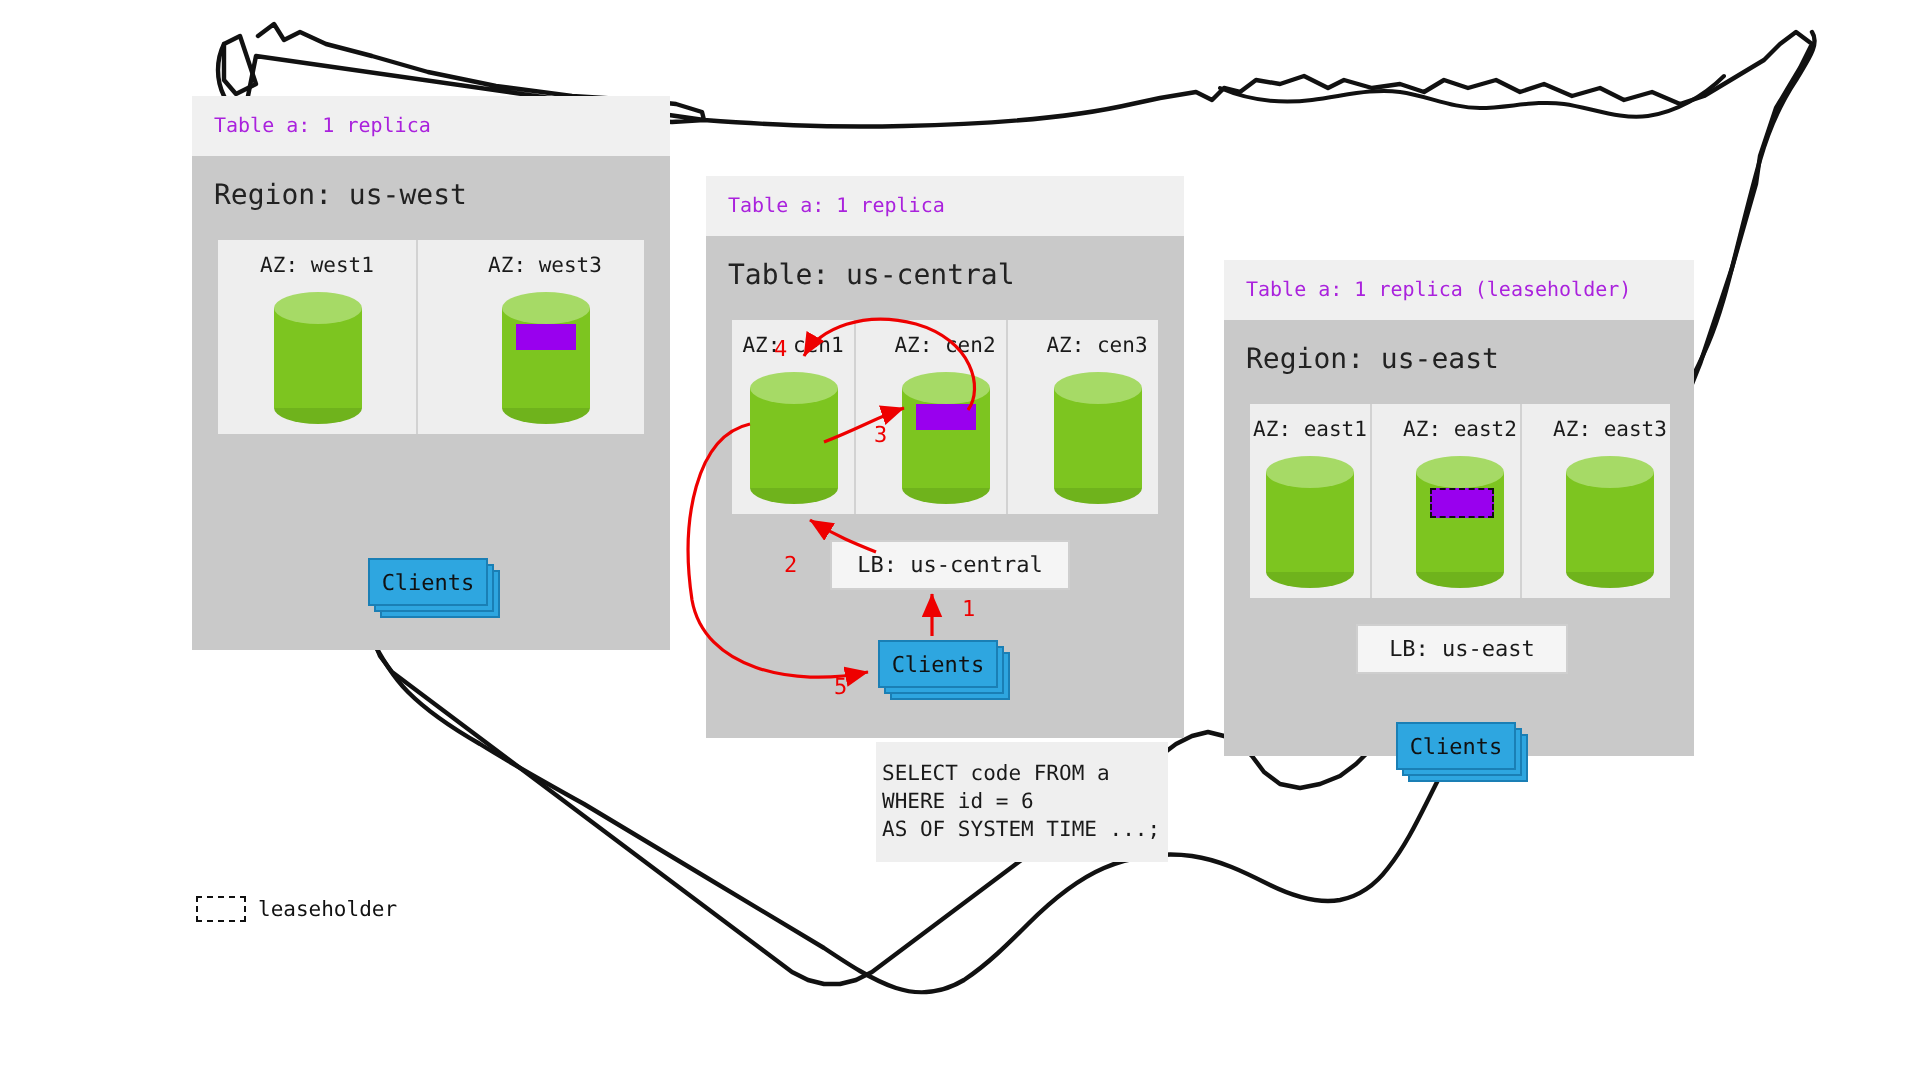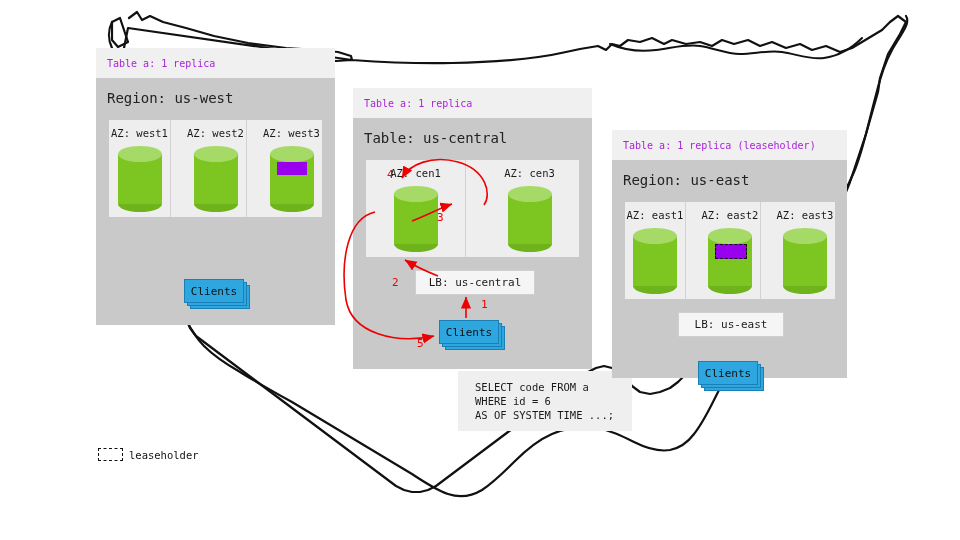--- a/index.html
+++ b/index.html
@@ -76,23 +76,22 @@
   .clients .s1{left:0;top:0;}
   .clients .lbl{
     position:absolute;left:0;top:0;width:60px;height:24px;
     display:flex;align-items:center;justify-content:center;
     font-size:11px;color:#111;z-index:2;
   }
 
   
   .sqlbox{
     position:absolute;background:#efefef;
-    padding:9px 17px;font-size:10.5px;color:#1a1a1a;line-height:14px;
+    padding:9px 3px;font-size:10.5px;color:#1a1a1a;line-height:14px;
     white-space:pre;
-    margin-left:20px;
   }
 
   
   .legend{position:absolute;display:flex;align-items:center;}
   .legend-swatch{
     width:25px;height:13px;border:1.5px dashed #111;background:#fff;
     box-sizing:border-box;
   }
   .legend-text{font-size:10.5px;color:#111;margin-left:6px;white-space:nowrap;}
 
@@ -172,28 +171,20 @@
 
       <div class="az">
         <span class="az-label">AZ: west1</span>
         <div class="cyl" style="width:44px;height:66px;">
           <div class="cyl-bot"></div>
           <div class="cyl-body"></div>
           <div class="cyl-top"></div>
         </div>
       </div>
 
-      <div class="az">
-        <span class="az-label">AZ: west2</span>
-        <div class="cyl" style="width:44px;height:66px;">
-          <div class="cyl-bot"></div>
-          <div class="cyl-body"></div>
-          <div class="cyl-top"></div>
-        </div>
-      </div>
 
       <div class="az">
         <span class="az-label">AZ: west3</span>
         <div class="cyl" style="width:44px;height:66px;">
           <div class="cyl-bot"></div>
           <div class="cyl-body"></div>
           <div class="cyl-top"></div>
           <div class="replica" style="left:7px;top:16px;width:30px;height:13px;"></div>
         </div>
       </div>
@@ -218,20 +209,29 @@
 
       <div class="az">
         <span class="az-label">AZ: cen1</span>
         <div class="cyl" style="width:44px;height:66px;">
           <div class="cyl-bot"></div>
           <div class="cyl-body"></div>
           <div class="cyl-top"></div>
         </div>
       </div>
 
+      <div class="az">
+        <span class="az-label">AZ: cen2</span>
+        <div class="cyl" style="width:44px;height:66px;">
+          <div class="cyl-bot"></div>
+          <div class="cyl-body"></div>
+          <div class="cyl-top"></div>
+          <div class="replica" style="left:7px;top:16px;width:30px;height:13px;"></div>
+        </div>
+      </div>
 
       <div class="az">
         <span class="az-label">AZ: cen3</span>
         <div class="cyl" style="width:44px;height:66px;">
           <div class="cyl-bot"></div>
           <div class="cyl-body"></div>
           <div class="cyl-top"></div>
         </div>
       </div>
     </div>

